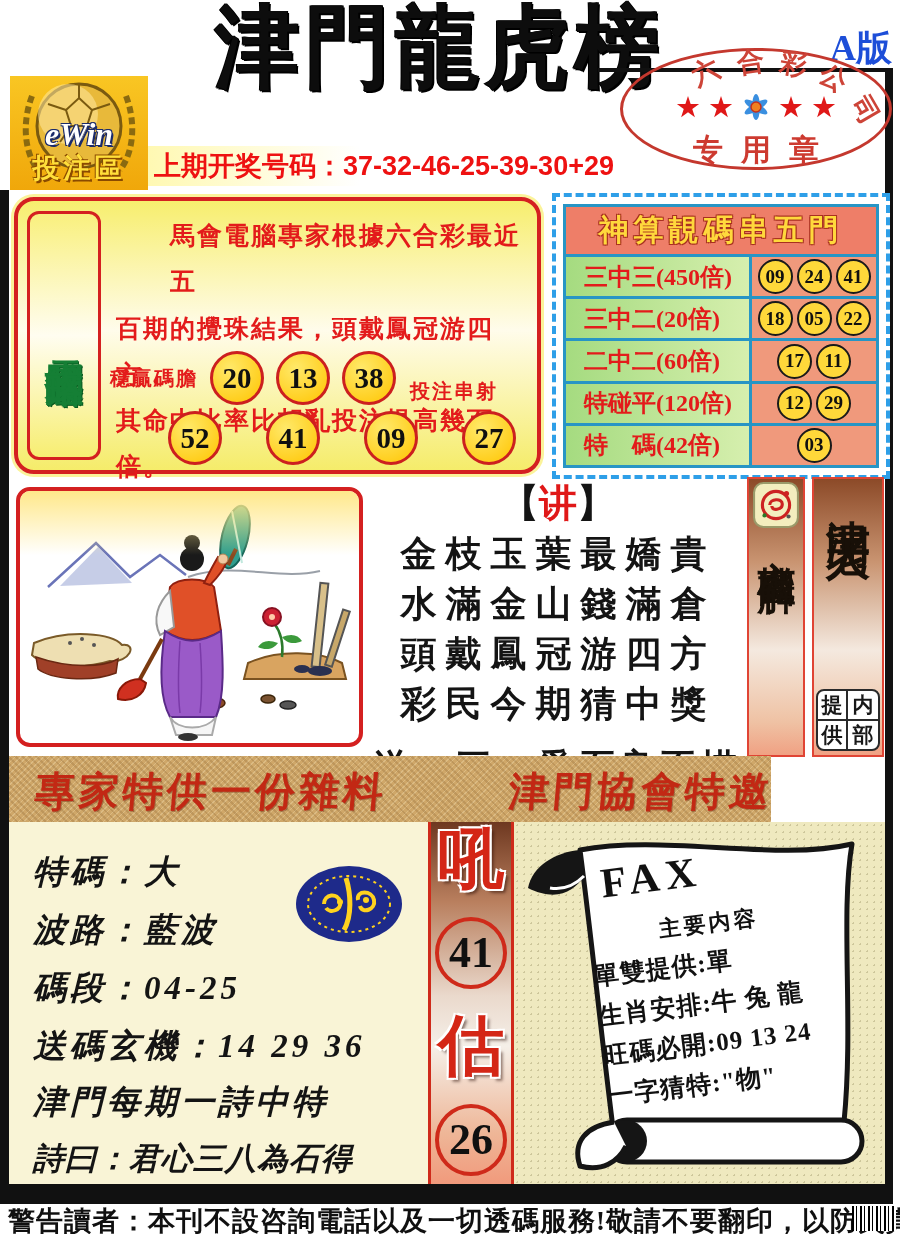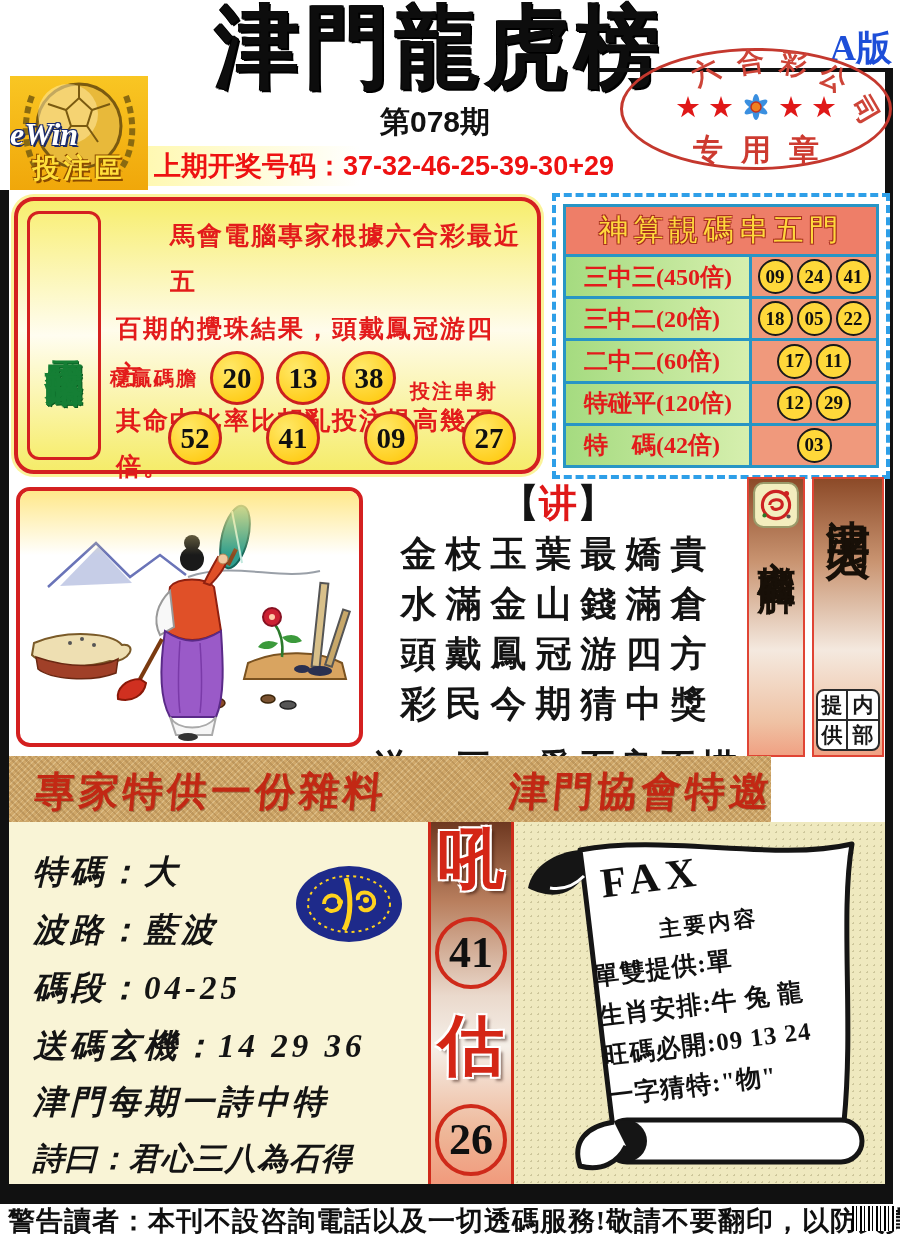--- a/index.html
+++ b/index.html
@@ -14,21 +14,21 @@
     text-shadow:1px 0 0 #000,-1px 0 0 #000,0 1px 0 #000,2px 2px 0 #000; }
   .edition { position:absolute; left:830px; top:24px; font-size:36px; font-weight:900; color:#1d4ed8; }
   .rule-tr { position:absolute; left:598px; top:68px; width:295px; height:4px; background:#111; }
   .bar-right { position:absolute; left:885px; top:68px; width:8px; height:1136px; background:#111; }
   .bar-left { position:absolute; left:0; top:190px; width:9px; height:1014px; background:#111; }
   .bar-bottom { position:absolute; left:0; top:1184px; width:893px; height:20px; background:#111; }
 
   .ewin { position:absolute; left:10px; top:76px; width:138px; height:114px;
     background:linear-gradient(180deg,#f9c623,#f0a70a); overflow:hidden; }
   .ewin svg { position:absolute; left:8px; top:2px; }
-  .ewin .brand { position:absolute; left:0; right:0; top:40px; font-size:32px;
+  .ewin .brand { position:absolute; left:0; right:0; top:40px; text-align:center; font-size:32px;
     font-weight:900; font-style:italic; color:#fff;
     text-shadow:2px 2px 0 #1a2a6a,-1px -1px 0 #1a2a6a,1px -1px 0 #1a2a6a,-1px 1px 0 #1a2a6a; }
   .ewin .caption { position:absolute; left:0; right:0; bottom:4px; text-align:center; font-size:27px;
     font-weight:900; color:#ffdf3a; letter-spacing:4px; text-shadow:2px 2px 0 #8a4a00,-1px -1px 0 #8a4a00; }
 
   .issue { position:absolute; left:0; top:102px; width:870px; text-align:center; font-size:30px;
     font-weight:900; color:#111; font-family:"Liberation Sans","DejaVu Sans",sans-serif; }
   .draw-line { position:absolute; left:148px; top:146px; font-size:27px; font-weight:900; color:#ee1111;
     font-family:"Liberation Sans","DejaVu Sans",sans-serif;
     background:linear-gradient(90deg,rgba(255,248,170,.9),rgba(255,255,255,0) 45%); padding:2px 6px; }
@@ -64,21 +64,21 @@
     font-weight:900; display:flex; align-items:center; justify-content:center; }
   .picks-a .ball { margin-left:12px; }
   .picks-a .ball:first-of-type { margin-left:22px; }
 
   
   .combo { position:absolute; left:552px; top:193px; width:338px; height:286px;
     border:4px dashed #2e9fe8; background:#fff; padding:7px; }
   .combo .tbl { width:100%; height:100%; border:3px solid #2795c5; display:flex; flex-direction:column; }
   .combo .thead { flex:0 0 50px; background:#ee7e68; display:flex; align-items:center; justify-content:center;
     border-bottom:3px solid #2795c5; }
-  .combo .thead span { font-size:30px; font-weight:400; color:#ffd83c; letter-spacing:5px;
+  .combo .thead span { font-size:30px; font-weight:700; color:#ffd83c; letter-spacing:5px;
     text-shadow:1px 1px 0 #a83020,-1px -1px 0 #a83020,1px -1px 0 #a83020,-1px 1px 0 #a83020; }
   .combo .row { flex:1; display:flex; border-bottom:3px solid #2795c5; }
   .combo .row:last-child { border-bottom:none; }
   .combo .lab { flex:0 0 186px; background:linear-gradient(90deg,#a5db80,#d6efae); display:flex;
     align-items:center; padding-left:18px; font-size:24px; font-weight:700; color:#e31b1b;
     border-right:3px solid #2795c5; white-space:nowrap; }
   .combo .vals { flex:1; background:#f0997c; display:flex; align-items:center; justify-content:center; gap:4px; }
   .sball { width:35px; height:35px; border-radius:50%; border:2px solid #1a1a1a; background:#ffd83a;
     color:#101010; font-size:19px; font-weight:900; display:flex; align-items:center; justify-content:center; }
 
@@ -169,21 +169,20 @@
       <path d="M108,18 C118,44 116,74 102,92" stroke="#8a6a10" stroke-width="6" fill="none" stroke-dasharray="7 4"></path>
       <circle cx="61" cy="48" r="42" fill="#e8b93a" stroke="#7a5a10" stroke-width="3"></circle>
       <circle cx="50" cy="36" r="30" fill="#ffe9a0" opacity="0.55"></circle>
       <path d="M61,20 L74,32 L69,48 L53,48 L48,32 Z" fill="none" stroke="#7a5a10" stroke-width="2"></path>
       <path d="M61,20 L61,6 M74,32 L92,26 M69,48 L80,64 M53,48 L42,64 M48,32 L30,26" stroke="#7a5a10" stroke-width="2"></path>
     </svg>
     <div class="brand">eWin</div>
     <div class="caption">投注區</div>
   </div>
 
-  <div class="issue">第078期</div>
   <div class="draw-line">上期开奖号码：37-32-46-25-39-30+29</div>
 
   <div class="stamp">
     <div class="ring"></div>
     <span class="arc-ch" style="left:72px; top:6px; transform:rotate(-26deg);">六</span>
     <span class="arc-ch" style="left:117px; top:-4px; transform:rotate(-8deg);">合</span>
     <span class="arc-ch" style="left:160px; top:-2px; transform:rotate(9deg);">彩</span>
     <span class="arc-ch" style="left:200px; top:12px; transform:rotate(30deg);">公</span>
     <span class="arc-ch" style="left:232px; top:44px; transform:rotate(60deg);">司</span>
     <div class="stars">

